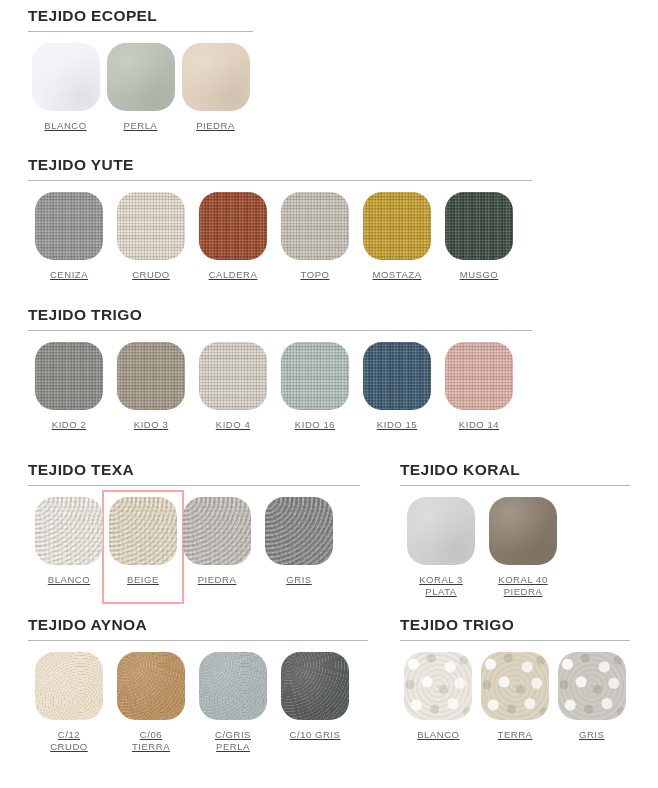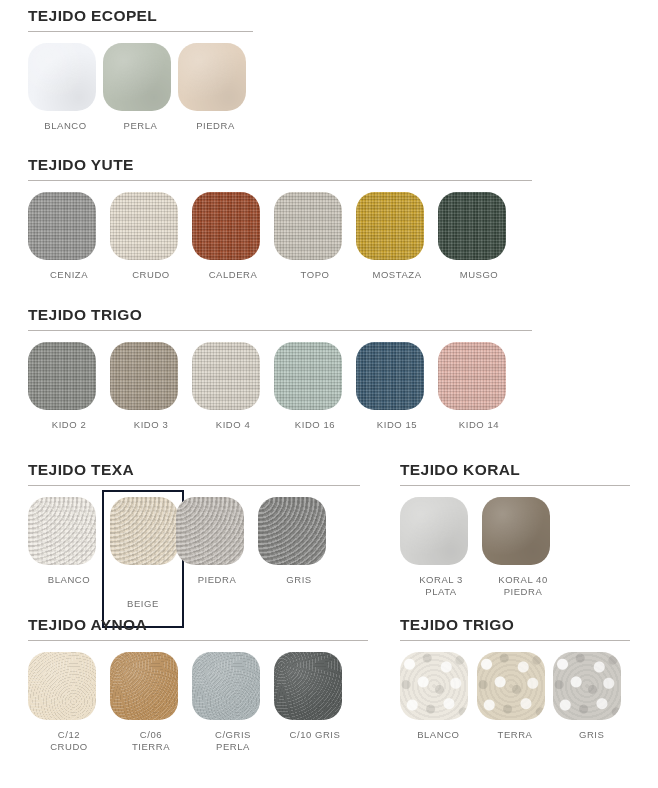--- a/index.html
+++ b/index.html
@@ -44,27 +44,28 @@
   }
 
   
   .swatch-row {
     display: flex;
     margin-top: 11px;
   }
   .swatch-cell {
     display: flex;
     flex-direction: column;
+    align-items: center;
     box-sizing: border-box;
+    text-decoration: underline;
   }
   .swatch-cell.selected {
-    border: 2px solid #0f172a;
+    border: 2px solid #fca5a5;
     padding: 5px 6px 16px 6px;
     margin: -7px -8px -8px -8px;
-    gap: 24px;
   }
 
   .swatch {
     width: 68px;
     height: 68px;
     border-radius: 19px;
     position: relative;
     overflow: hidden;
   }
   .swatch .tex {

